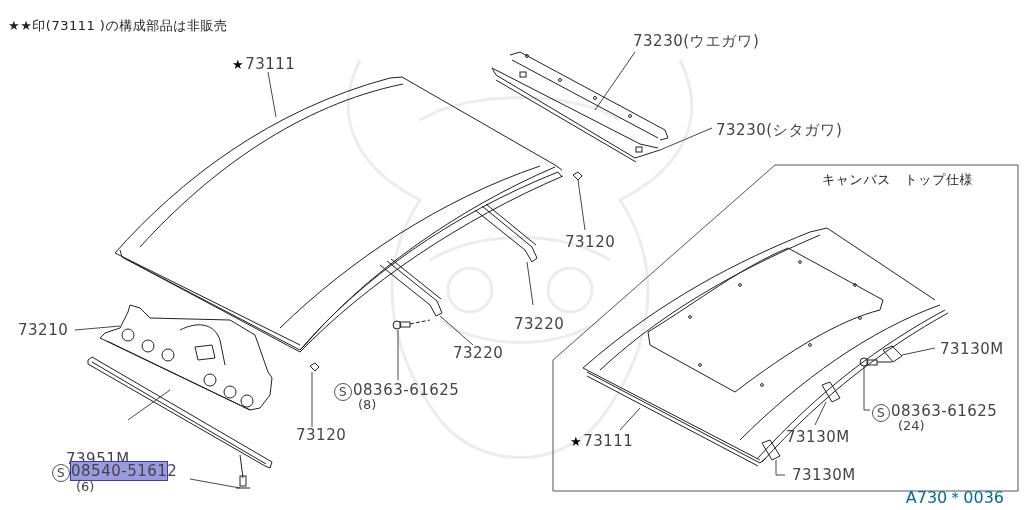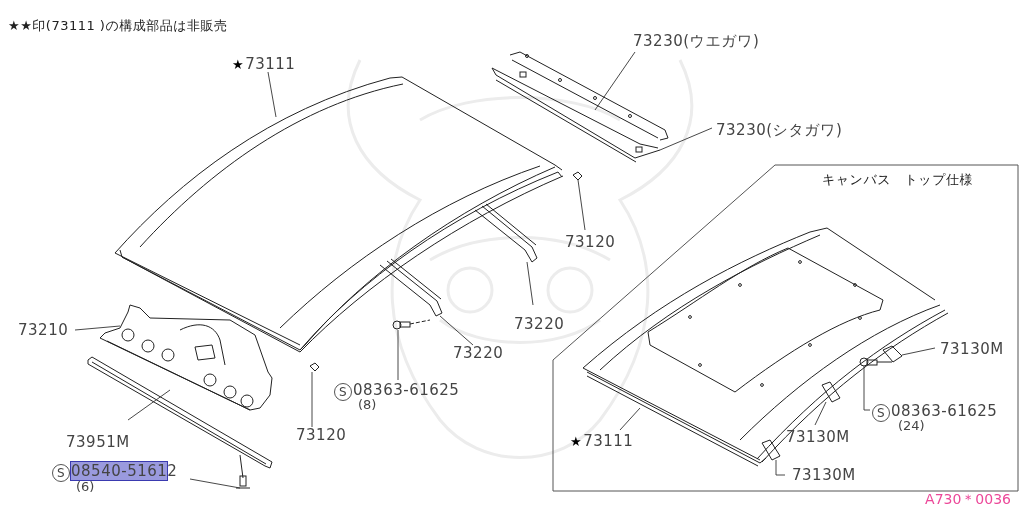--- a/index.html
+++ b/index.html
@@ -8,21 +8,21 @@
   #diagram { position:absolute; left:0; top:0; width:1024px; height:510px; }
   .lbl { position:absolute; white-space:nowrap; font-size:15px; color:#444;
          font-family:"DejaVu Sans", sans-serif; letter-spacing:0.5px; line-height:16px; }
   .jp { font-size:13px; color:#222; }
   .star { color:#000; font-size:13px; margin-right:1px; }
   .s-circle { display:inline-block; width:16px; height:16px; border:1px solid #555;
               border-radius:50%; text-align:center; line-height:16px; font-size:12px;
               margin-right:1px; vertical-align:-1px; }
   .hl { background:#9a9ade; outline:1px solid #3a3ab0; }
   .qty { position:absolute; font-size:13px; color:#444; }
-  .code { position:absolute; right:13px; bottom:1px; font-size:14px; color:#ec4899; }
+  .code { position:absolute; right:20px; bottom:1px; font-size:16px; color:#0369a1; }
 </style>
 </head>
 <body>
 
 <svg id="diagram" viewBox="0 0 1024 510" xmlns="http://www.w3.org/2000/svg">
   <g fill="none" stroke="#222" stroke-width="1">
 
     <g stroke="#ececec" stroke-width="3">
       <path d="M360 60 C330 120 360 170 420 200 C380 260 380 340 440 420 C480 470 560 470 600 420 C660 340 660 260 620 200 C680 170 710 120 680 60"></path>
       <path d="M420 120 C470 90 570 90 620 120"></path>
@@ -177,21 +177,21 @@
 <div class="lbl" style="left:232px;top:56px;">
   <span class="star">★</span><span>73111</span>
 </div>
 <div class="lbl" style="left:633px;top:33px;">73230(ウエガワ)</div>
 <div class="lbl" style="left:716px;top:122px;text-align:center;">73230(シタガワ)</div>
 <div class="lbl" style="left:565px;top:234px;">73120</div>
 <div class="lbl" style="left:514px;top:316px;">73220</div>
 <div class="lbl" style="left:453px;top:345px;">73220</div>
 <div class="lbl" style="left:18px;top:322px;">73210</div>
 <div class="lbl" style="left:296px;top:427px;">73120</div>
-<div class="lbl" style="left:66px;top:434px;text-align:right;">73951M</div>
+<div class="lbl" style="left:66px;top:451px;text-align:right;">73951M</div>
 
 <div class="lbl" style="left:52px;top:463px;">
   <span class="s-circle">S</span><span class="hl">08540-5161</span><span>2</span>
 </div>
 <div class="qty" style="left:76px;top:479px;">(6)</div>
 
 <div class="lbl" style="left:334px;top:382px;">
   <span class="s-circle">S</span><span>08363-61625</span>
 </div>
 <div class="qty" style="left:358px;top:397px;">(8)</div>

